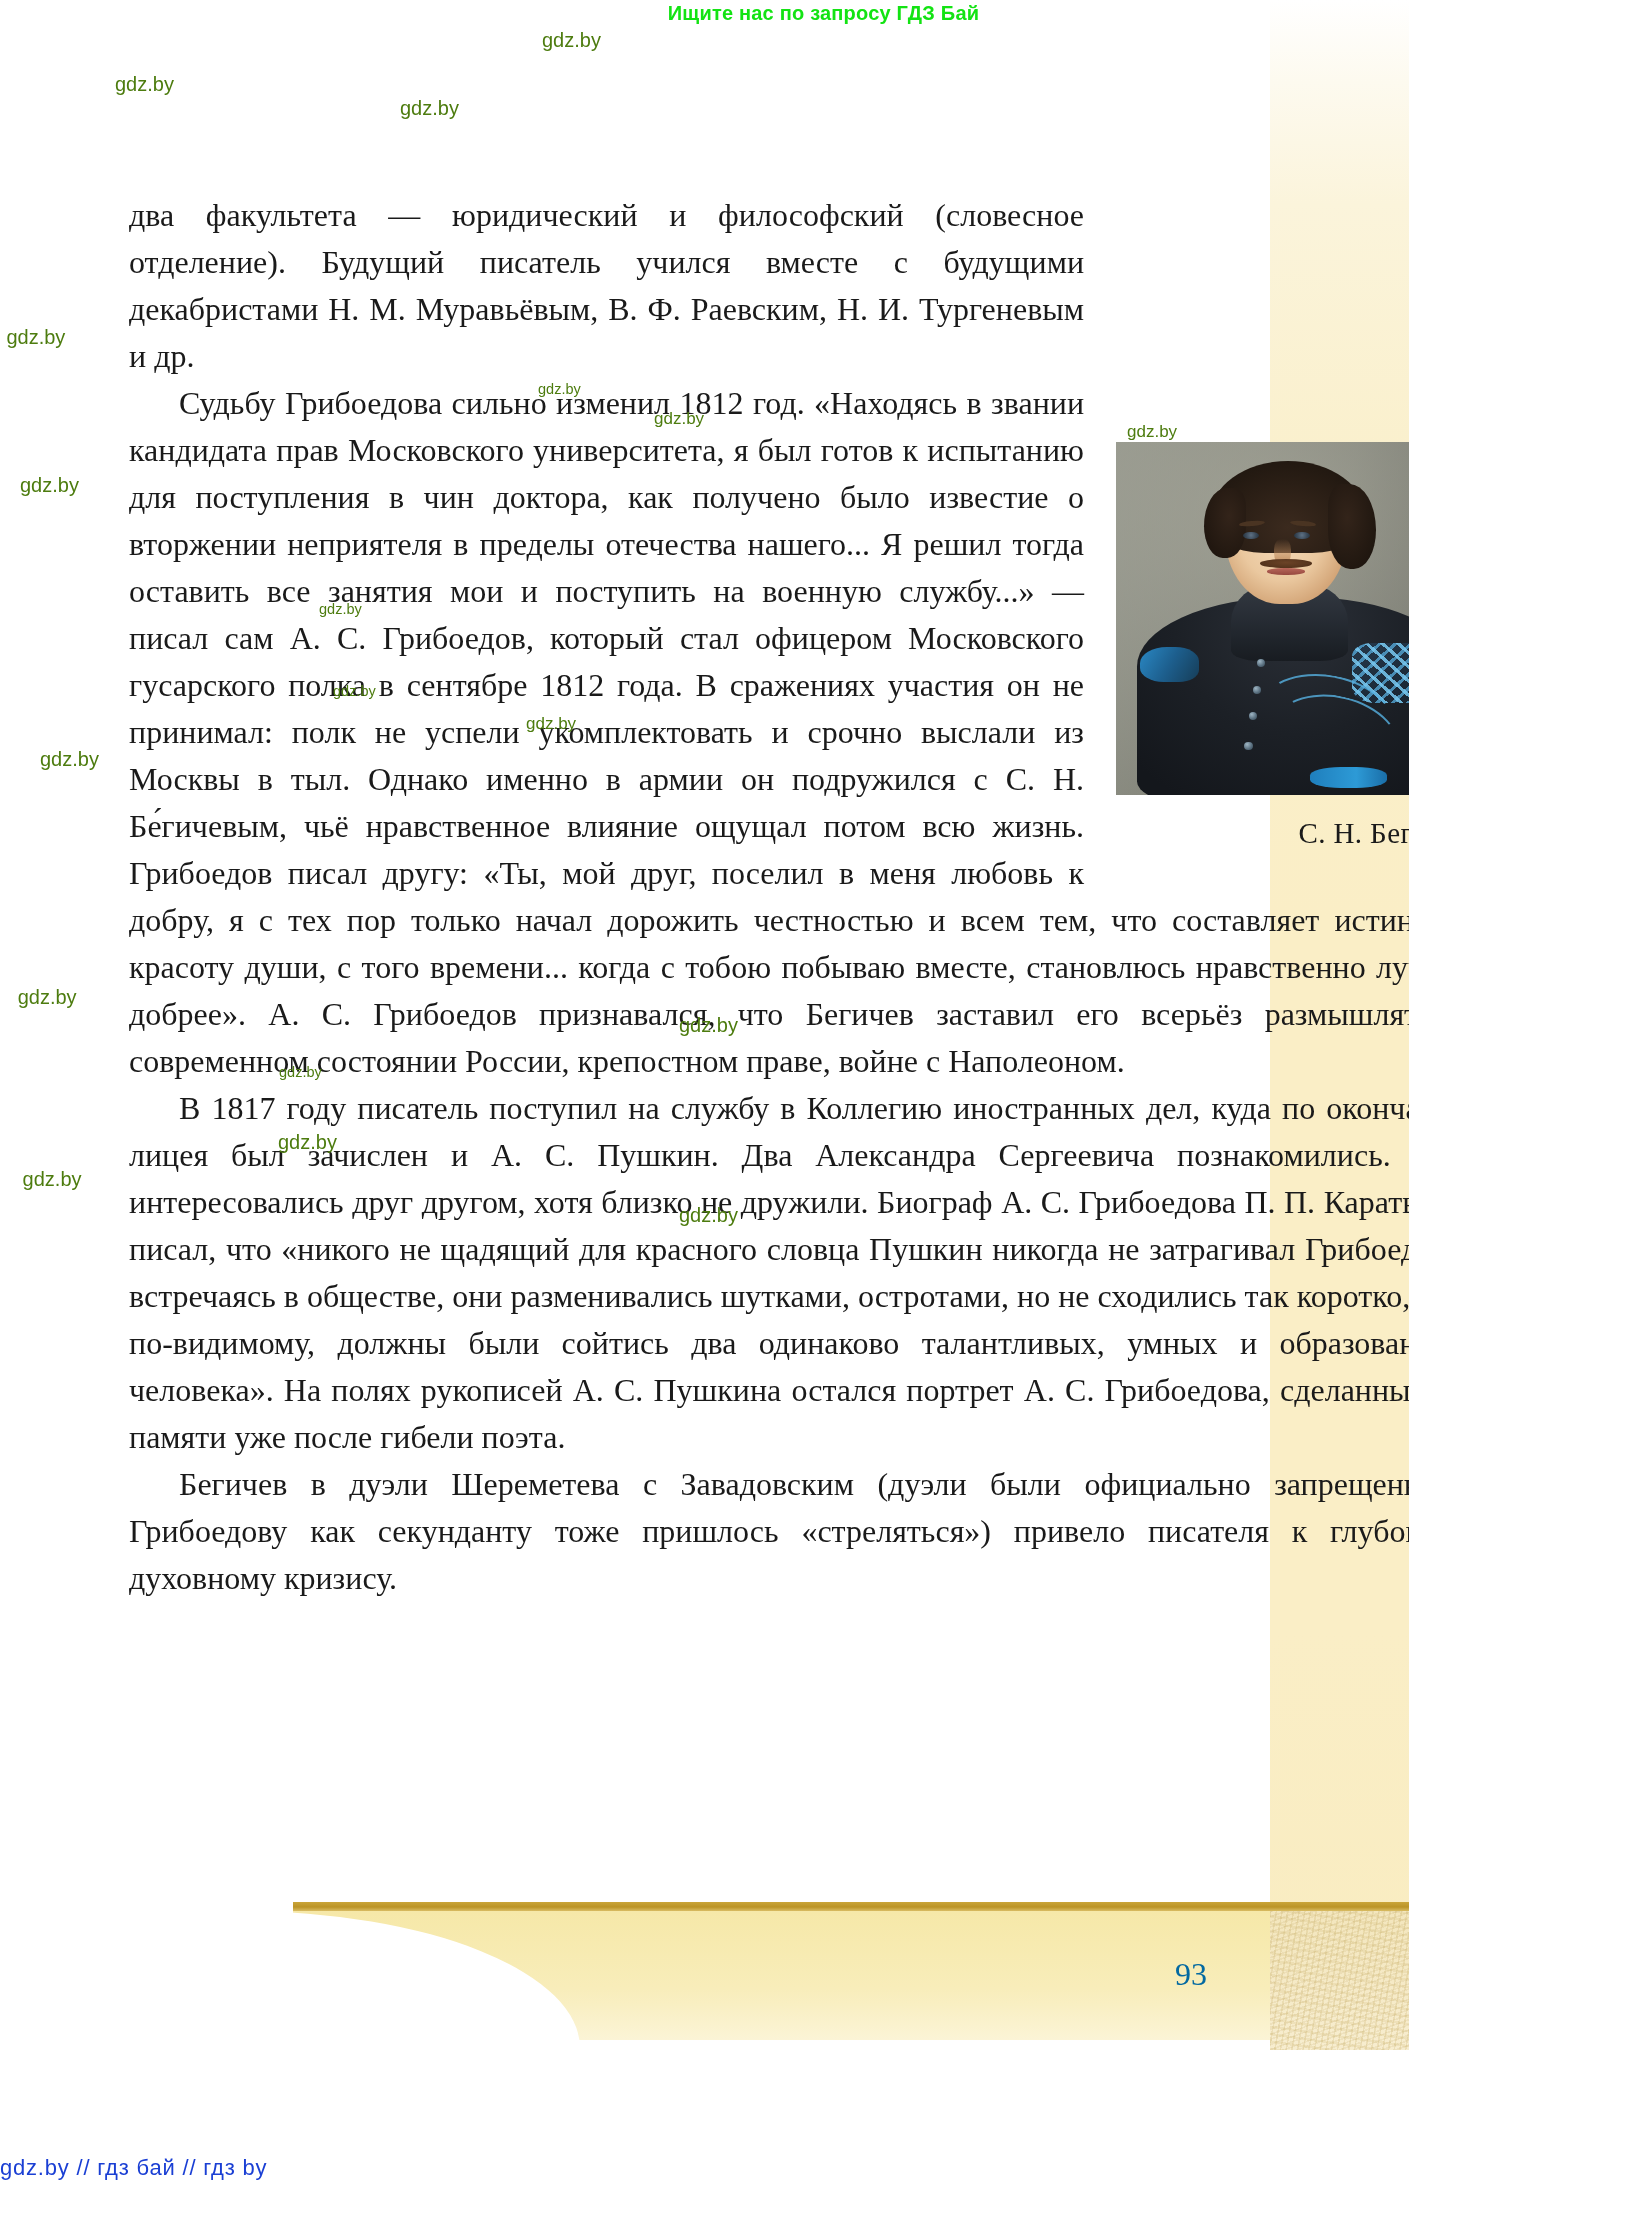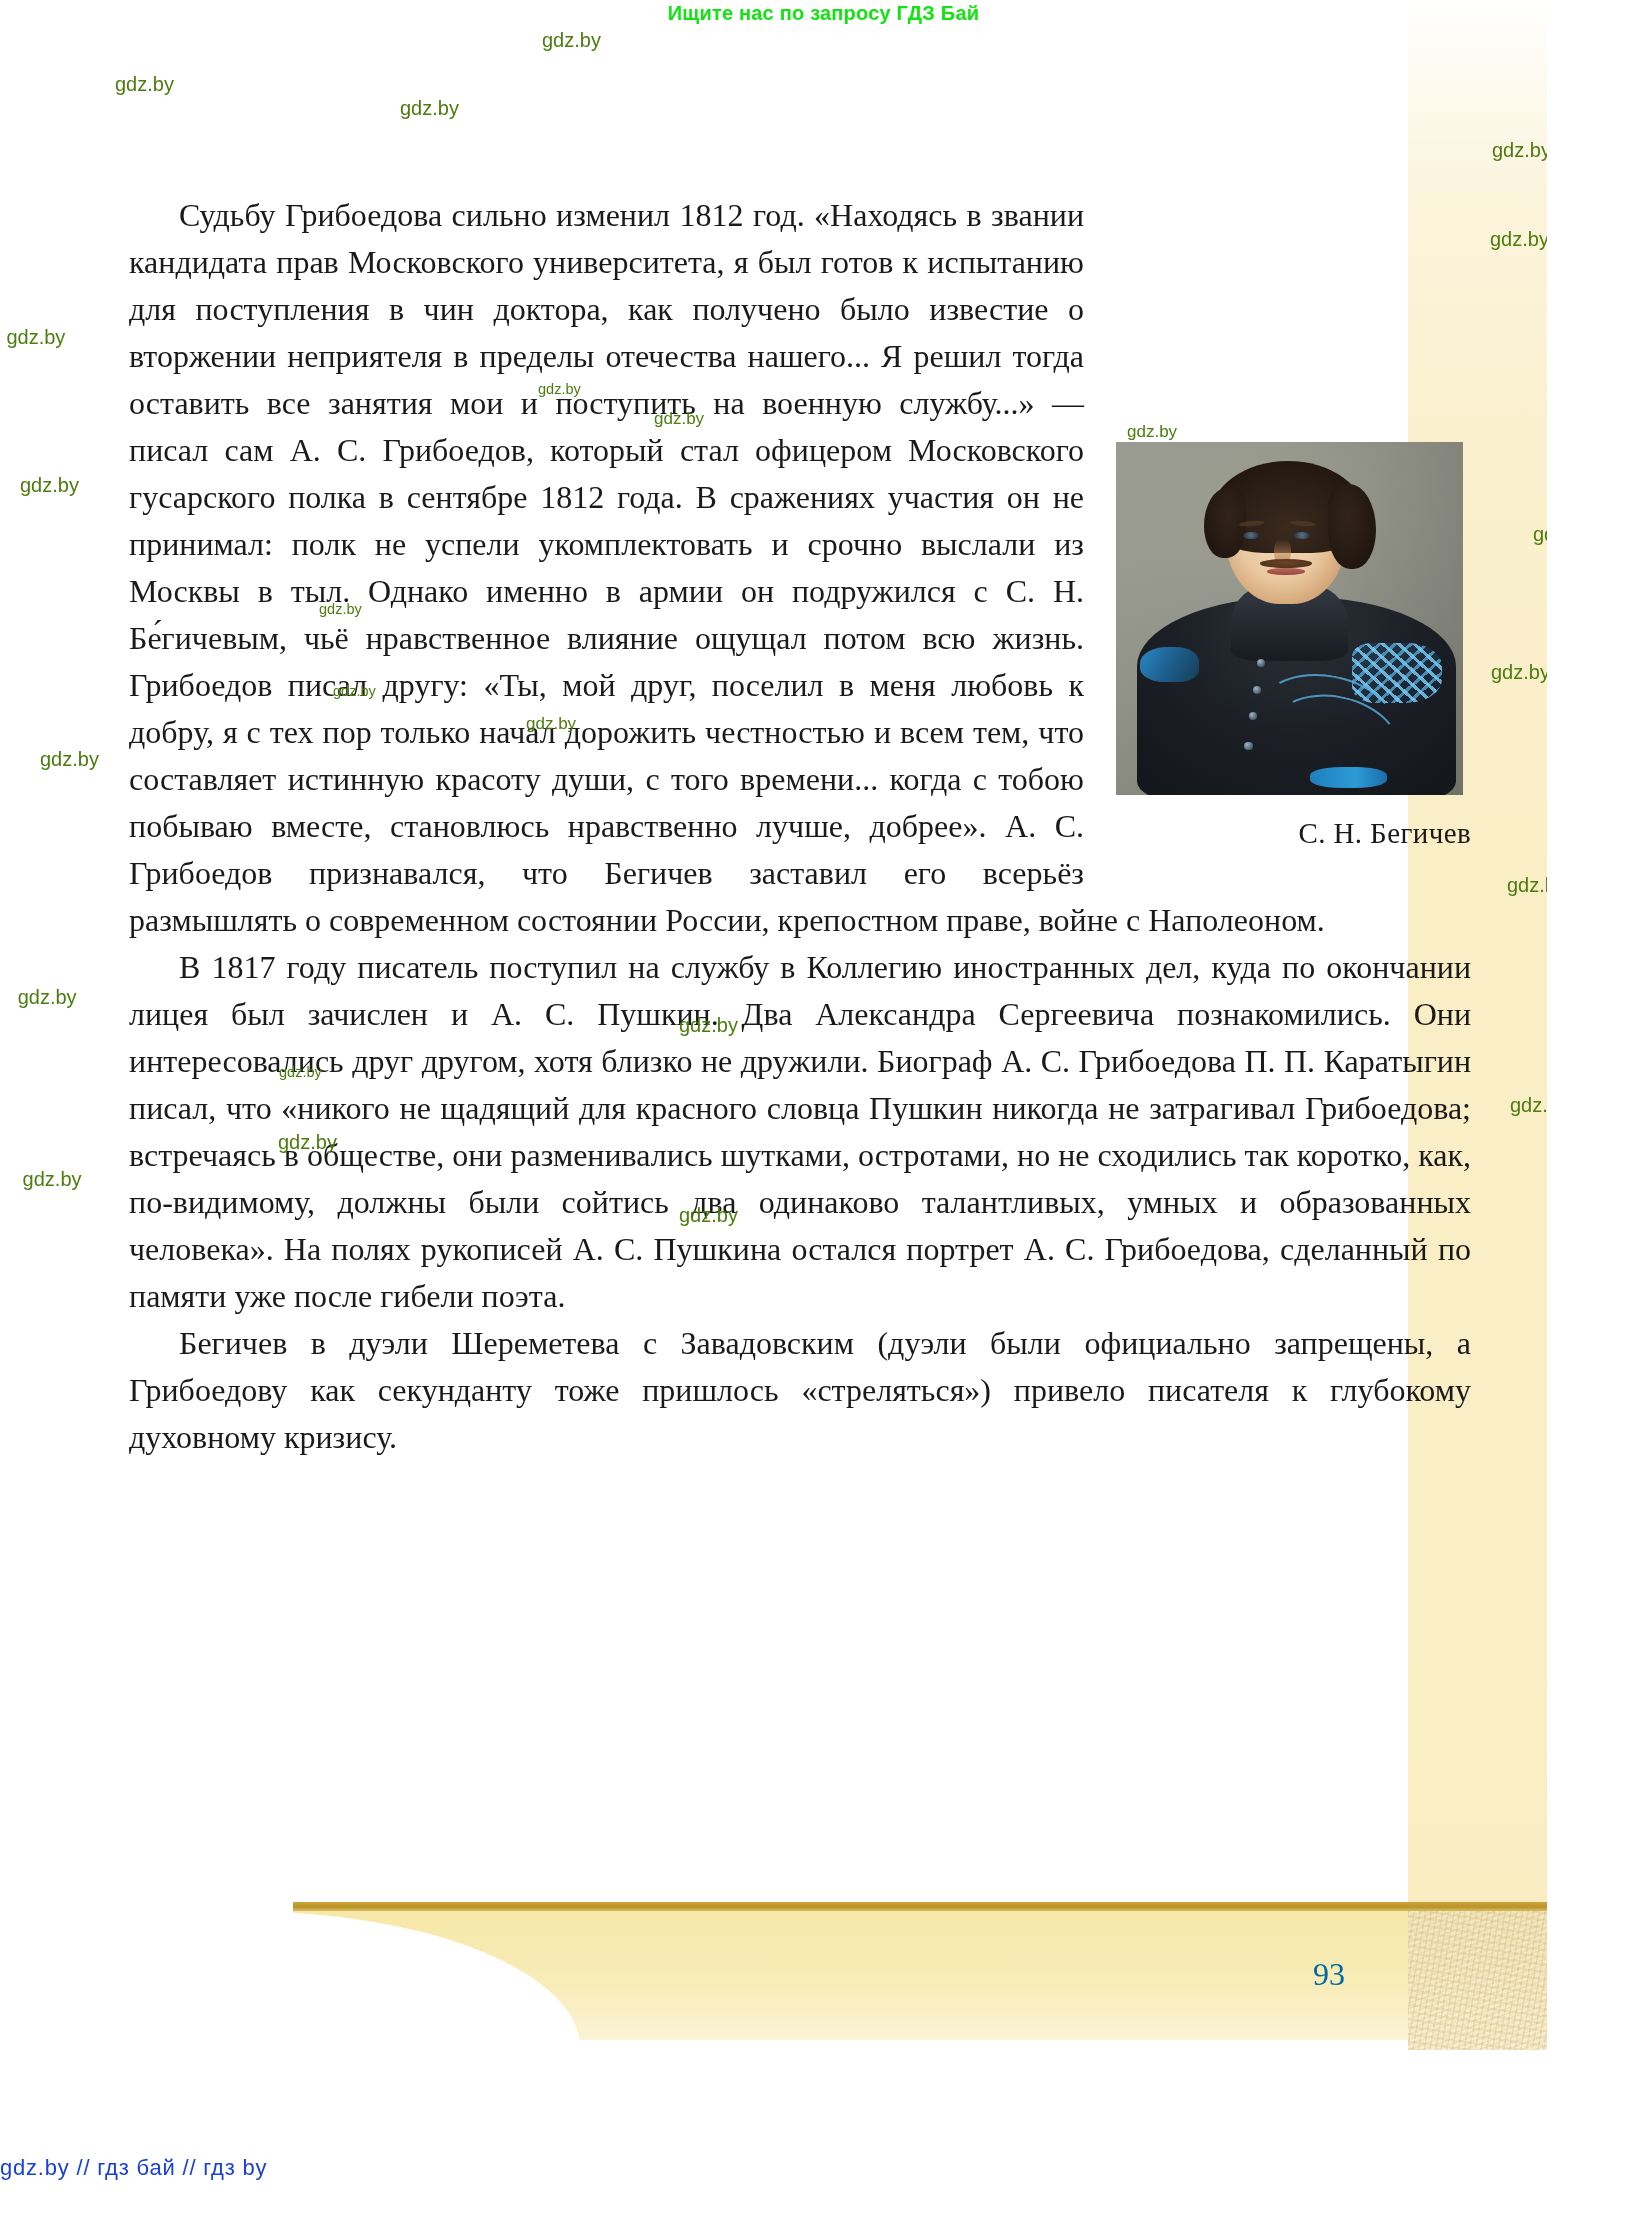--- a/index.html
+++ b/index.html
@@ -7,21 +7,21 @@
     margin: 0;
     padding: 0;
     background: #ffffff;
   }
   body {
     font-family: "Liberation Serif", "DejaVu Serif", serif;
   }
 
   #page {
     position: relative;
-    width: 1547px;
+    width: 1409px;
     height: 2216px;
     background: #ffffff;
     overflow: hidden;
   }
 
   
   .promo-banner {
     position: absolute;
     top: 0px;
     left: 0;
@@ -402,20 +402,21 @@
         <div class="cord2"></div>
         <div class="btn b1"></div>
         <div class="btn b2"></div>
         <div class="btn b3"></div>
         <div class="btn b4"></div>
         <div class="sash"></div>
       </div>
       <div class="caption">С. Н. Бегичев</div>
     </div>
 
+    <p>два факультета — юридический и философский (словесное отделение). Будущий писатель учился вместе с будущими декабристами Н. М. Муравьёвым, В. Ф. Раевским, Н. И. Тургеневым и др.</p>
     <p class="indent">Судьбу Грибоедова сильно изменил 1812 год. «Находясь в звании кандидата прав Московского университета, я был готов к испытанию для поступления в чин доктора, как получено было известие о вторжении неприятеля в пределы отечества нашего... Я решил тогда оставить все занятия мои и поступить на военную службу...» — писал сам А. С. Грибоедов, который стал офицером Московского гусарского полка в сентябре 1812 года. В сражениях участия он не принимал: полк не успели укомплектовать и срочно выслали из Москвы в тыл. Однако именно в армии он подружился с С. Н. Бе́гичевым, чьё нравственное влияние ощущал потом всю жизнь. Грибоедов писал другу: «Ты, мой друг, поселил в меня любовь к добру, я с тех пор только начал дорожить честностью и всем тем, что составляет истинную красоту души, с того времени... когда с тобою побываю вместе, становлюсь нравственно лучше, добрее». А. С. Грибоедов признавался, что Бегичев заставил его всерьёз размышлять о современном состоянии России, крепостном праве, войне с Наполеоном.</p>
     <p class="indent">В 1817 году писатель поступил на службу в Коллегию иностранных дел, куда по окончании лицея был зачислен и А. С. Пушкин. Два Александра Сергеевича познакомились. Они интересовались друг другом, хотя близко не дружили. Биограф А. С. Грибоедова П. П. Каратыгин писал, что «никого не щадящий для красного словца Пушкин никогда не затрагивал Грибоедова; встречаясь в обществе, они разменивались шутками, остротами, но не сходились так коротко, как, по-видимому, должны были сойтись два одинаково талантливых, умных и образованных человека». На полях рукописей А. С. Пушкина остался портрет А. С. Грибоедова, сделанный по памяти уже после гибели поэта.</p>
     <p class="indent">Бегичев в дуэли Шереметева с Завадовским (дуэли были официально запрещены, а Грибоедову как секунданту тоже пришлось «стреляться») привело писателя к глубокому духовному кризису.</p>
   </div>
 
   <div class="footer-band">
     <div class="footer-rule"></div>
     <div class="footer-fill"></div>
     <div class="footer-curve"></div>
     <div class="footer-texture"></div>

